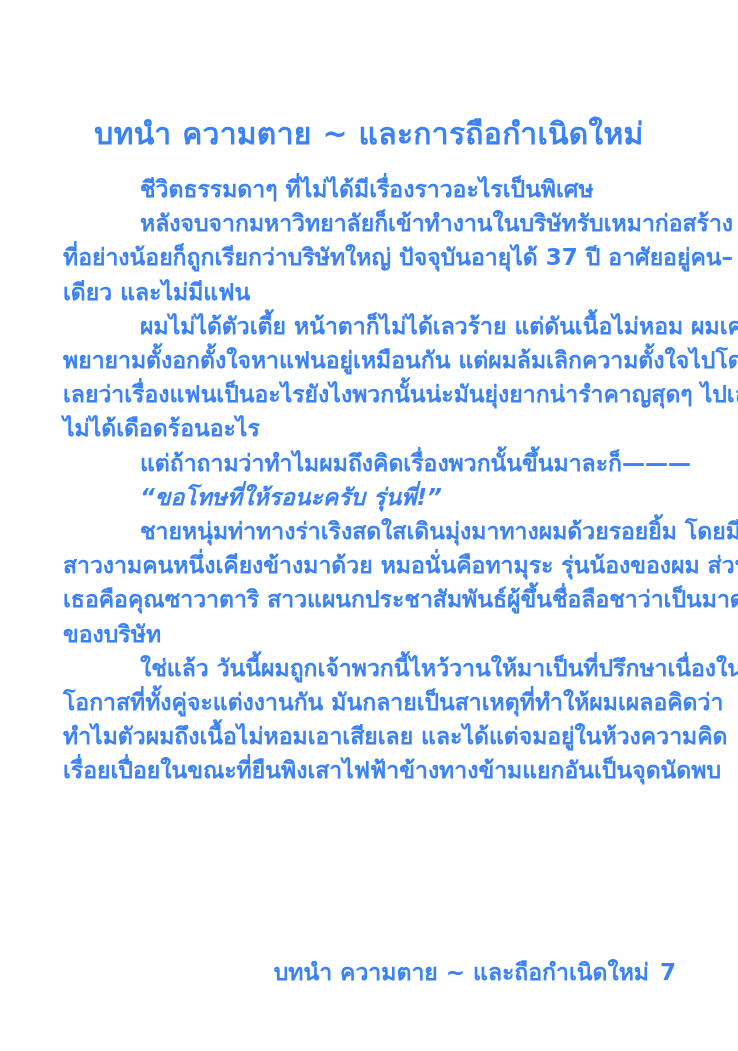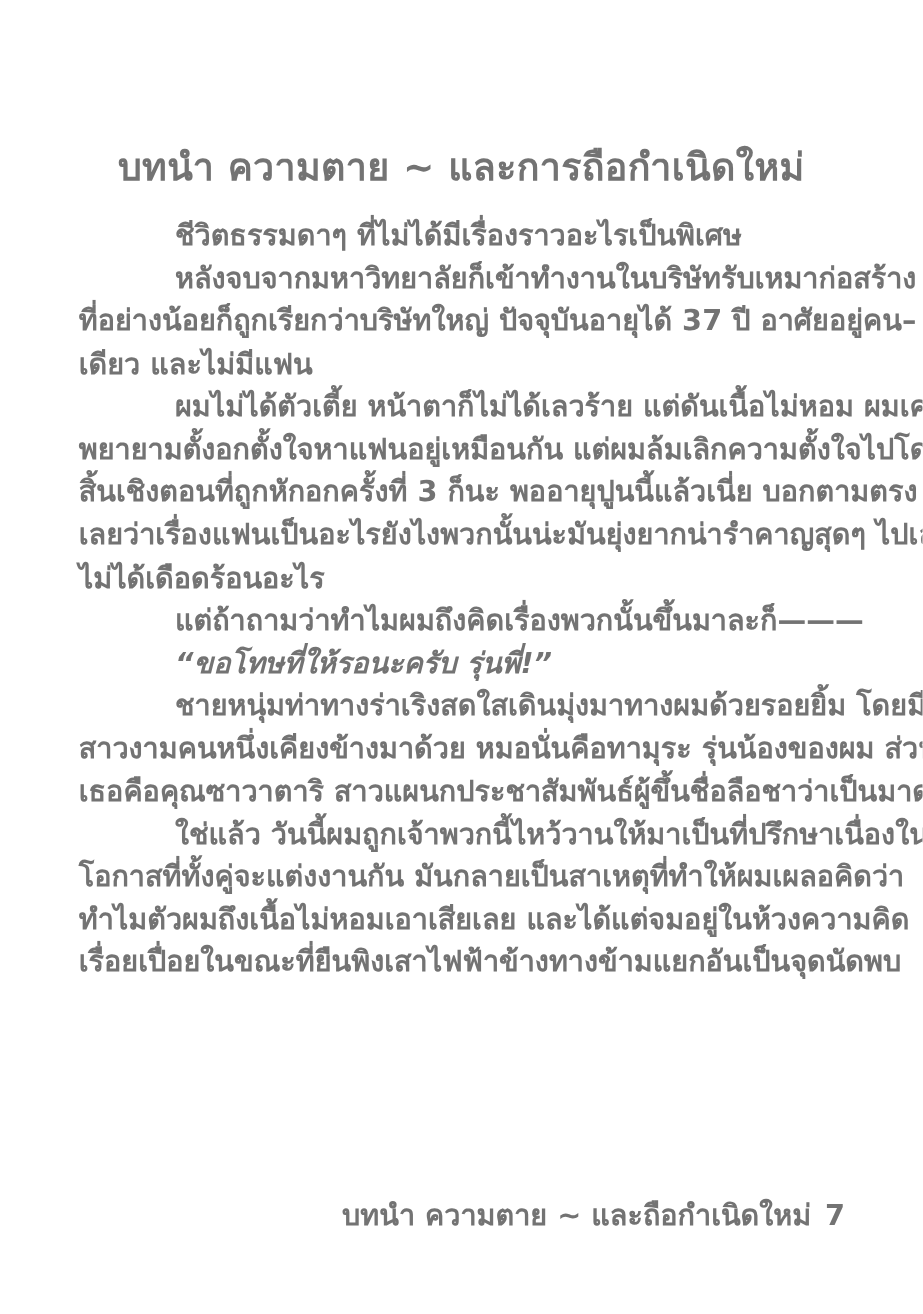--- a/index.html
+++ b/index.html
@@ -1,20 +1,20 @@
 <!DOCTYPE html>
 <html lang="th"><head>
 <meta charset="utf-8">
 <style>
   html, body { margin:0; padding:0; }
   .page {
     position:relative;
     width:738px; height:1051px;
     background:#ffffff;
-    color:#737373;
+    color:#3b82f6;
     font-family:"DejaVu Sans", sans-serif;
     overflow:hidden;
   }
   .title {
     position:absolute;
     top:110px; left:0; width:100%;
     margin:0;
     text-align:center;
     font-size:30px;
     font-weight:bold;
@@ -58,41 +58,41 @@
     <p class="para">
       <span class="line indent">หลังจบจากมหาวิทยาลัยก็เข้าทำงานในบริษัทรับเหมาก่อสร้าง</span>
       <span class="line">ที่อย่างน้อยก็ถูกเรียกว่าบริษัทใหญ่ ปัจจุบันอายุได้ 37 ปี อาศัยอยู่คน–</span>
       <span class="line">เดียว และไม่มีแฟน</span>
     </p>
 
 
     <p class="para">
       <span class="line indent">ผมไม่ได้ตัวเตี้ย หน้าตาก็ไม่ได้เลวร้าย แต่ดันเนื้อไม่หอม ผมเคย</span>
       <span class="line">พยายามตั้งอกตั้งใจหาแฟนอยู่เหมือนกัน แต่ผมล้มเลิกความตั้งใจไปโดย</span>
-      <span class="line">สิ้นเชิงตอนที่ถูกหักอกครั้งที่ 3 ก็นะ พออายุปูนนี้แล้วเนี่ย บอกตามตรง</span>
       <span class="line">เลยว่าเรื่องแฟนเป็นอะไรยังไงพวกนั้นน่ะมันยุ่งยากน่ารำคาญสุดๆ ไปเลย</span>
     </p>
 
     <p class="para">
       <span class="line">ไม่ได้เดือดร้อนอะไร</span>
     </p>
 
 
     <p class="para">
       <span class="line indent">แต่ถ้าถามว่าทำไมผมถึงคิดเรื่องพวกนั้นขึ้นมาละก็———</span>
     </p>
 
     <p class="para">
       <span class="line indent italic">“ขอโทษที่ให้รอนะครับ รุ่นพี่!”</span>
     </p>
 
     <p class="para">
       <span class="line indent">ชายหนุ่มท่าทางร่าเริงสดใสเดินมุ่งมาทางผมด้วยรอยยิ้ม โดยมี</span>
       <span class="line">สาวงามคนหนึ่งเคียงข้างมาด้วย หมอนั่นคือทามุระ รุ่นน้องของผม ส่วน</span>
       <span class="line">เธอคือคุณซาวาตาริ สาวแผนกประชาสัมพันธ์ผู้ขึ้นชื่อลือชาว่าเป็นมาดอนน่า</span>
+      <span class="line">ของบริษัท</span>
     </p>
 
     <p class="para">
       <span class="line indent">ใช่แล้ว วันนี้ผมถูกเจ้าพวกนี้ไหว้วานให้มาเป็นที่ปรึกษาเนื่องใน</span>
       <span class="line">โอกาสที่ทั้งคู่จะแต่งงานกัน มันกลายเป็นสาเหตุที่ทำให้ผมเผลอคิดว่า</span>
       <span class="line">ทำไมตัวผมถึงเนื้อไม่หอมเอาเสียเลย และได้แต่จมอยู่ในห้วงความคิด</span>
       <span class="line">เรื่อยเปื่อยในขณะที่ยืนพิงเสาไฟฟ้าข้างทางข้ามแยกอันเป็นจุดนัดพบ</span>
     </p>
 
   </div>

